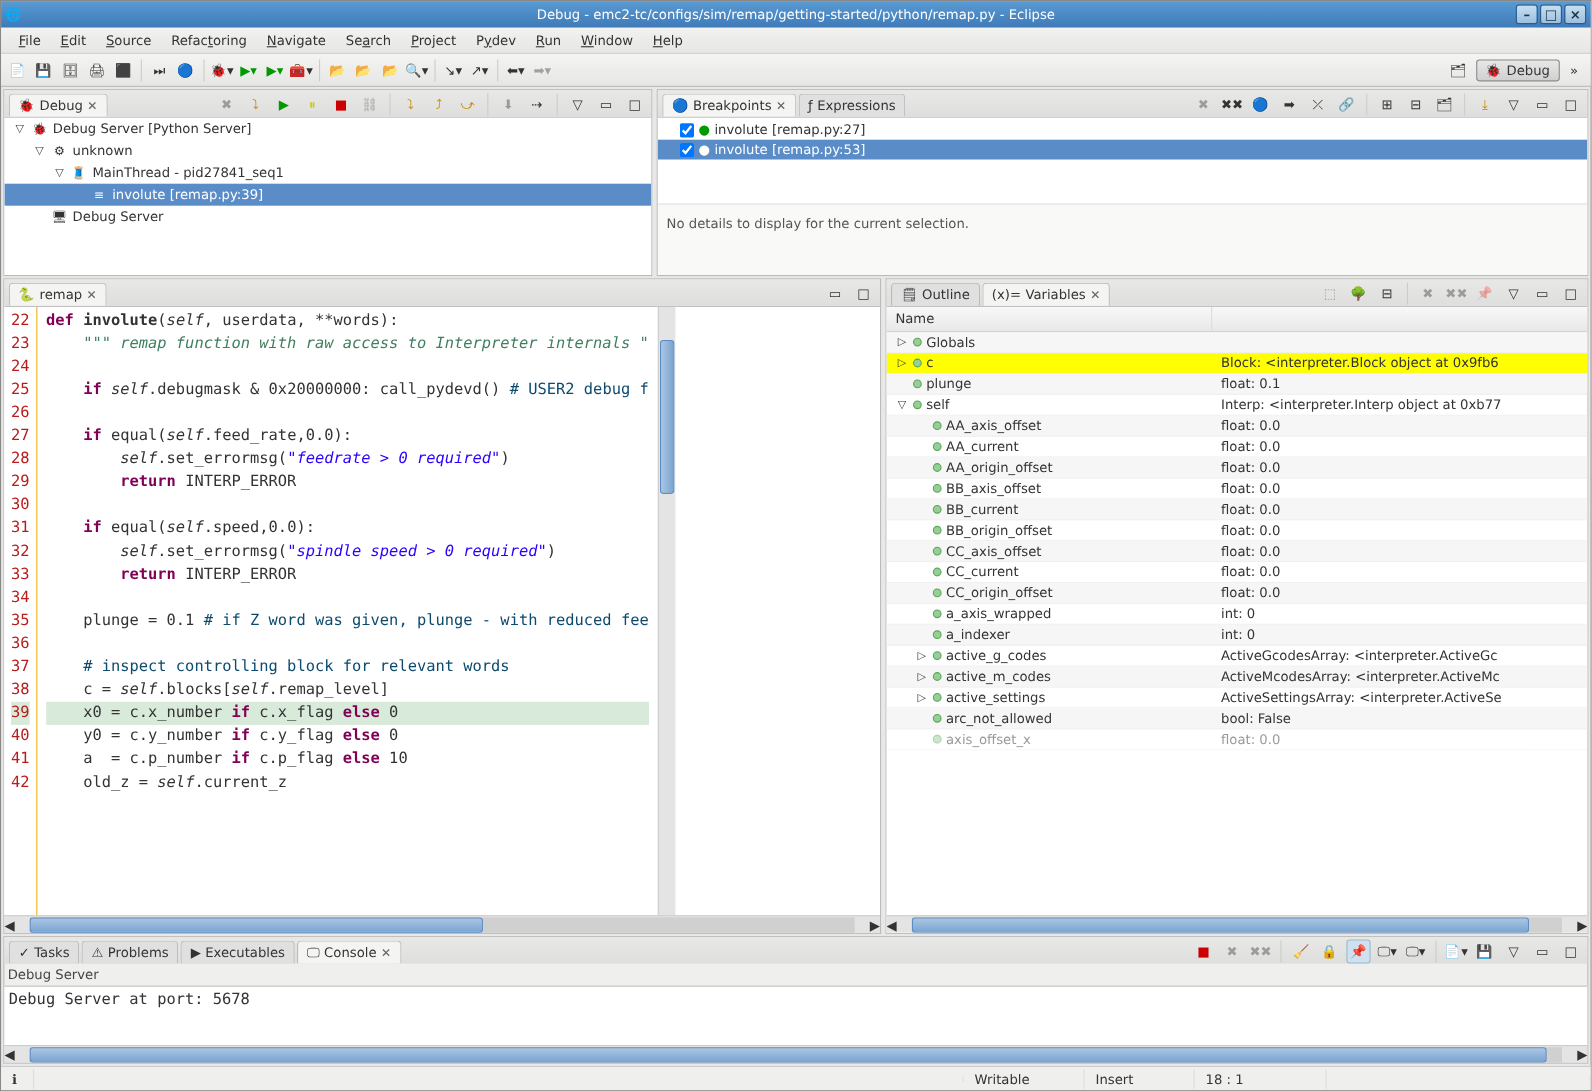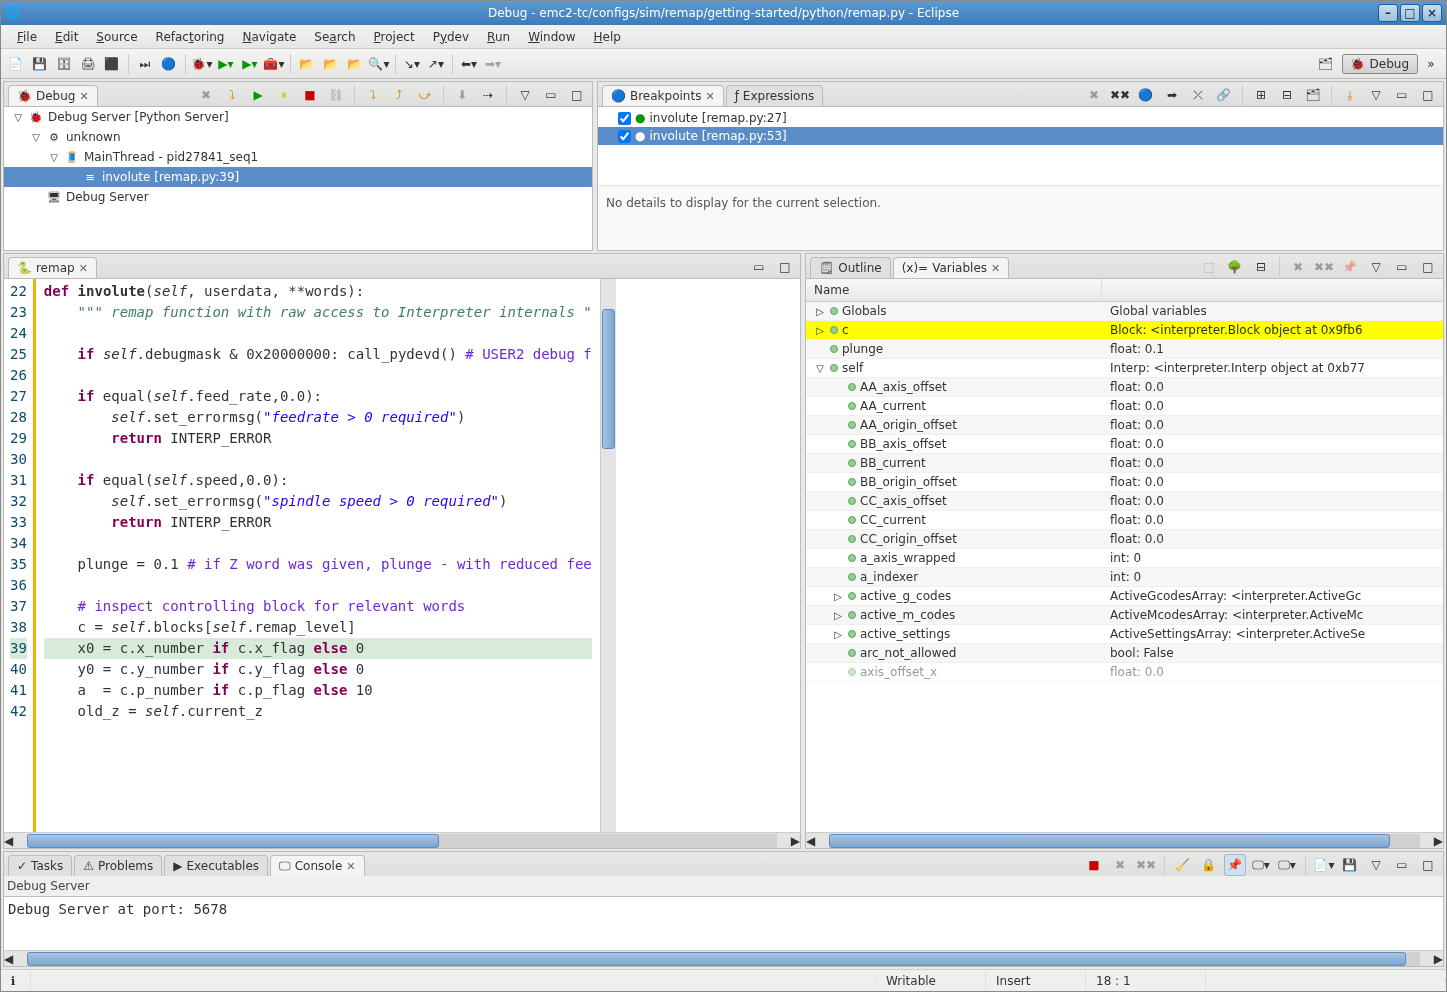--- a/index.html
+++ b/index.html
@@ -27,29 +27,29 @@
 .tab.inactive { background: #e0e0e0; }
 .tabicons { position: absolute; right: 4px; display: flex; gap: 4px; align-items: center; }
 .panel-content { flex: 1; background: #fff; border-top: 1px solid #bbb; overflow: auto; min-height: 0; }
 .tree-row { display: flex; align-items: center; padding: 2px 4px; gap: 4px; white-space: nowrap; }
 .tree-row.selected { background: #5a8cc7; color: #fff; }
 .indent { display: inline-block; }
 .expander { width: 12px; font-size: 10px; display: inline-block; text-align: center; cursor: pointer; }
 .icon-sm { width: 16px; height: 16px; display: inline-flex; align-items: center; justify-content: center; font-size: 11px; }
 
 .editor-wrap { display: flex; height: 100%; font-family: "DejaVu Sans Mono", monospace; font-size: 14px; background: #fff; }
-.gutter { background: #fff; border-right: 3px solid #eab308; padding: 2px 6px; text-align: left; color: #0c4a6e; user-select: none; }
+.gutter { background: #fff; border-right: 1px solid #eab308; padding: 2px 6px; text-align: left; color: #b91c1c; user-select: none; }
 .codearea { flex: 1; padding: 2px 8px; white-space: pre; overflow: auto; }
 .codearea .line { height: 21px; line-height: 21px; }
 .gutter .line { height: 21px; line-height: 21px; }
 .line.current { background: #d8eada; }
 .kw { color: #7f0055; font-weight: bold; }
 .fn { font-weight: bold; text-align: center; }
 .str { color: #2a00ff; font-style: italic; }
-.com { color: #6d28d9; }
+.com { color: #0c4a6e; }
 .self { font-style: italic; }
 .doc { color: #3f7f5f; font-style: italic; }
 
 .vartable { display: flex; flex-direction: column; font-size: 12px; }
 .varhead { display: flex; background: linear-gradient(to bottom,#f8f8f8,#e8e8e8); border-bottom: 1px solid #ccc; font-weight: normal; }
 .varhead > div { padding: 4px 8px; border-right: 1px solid #ddd; }
 .varrow { display: flex; border-bottom: 1px solid #f0f0f0; }
 .varrow:nth-child(odd) { background: #f6f6f6; }
 .varrow > div { padding: 2px 8px; display: flex; align-items: center; gap: 4px; }
 .varrow.hl { background: #ffff00; }
@@ -329,21 +329,20 @@
             <div class="varhead">
               <div class="col-name">Name</div>
             </div>
             <div id="varrows">
                 <div class="varrow">
                   <div class="col-name">
                     <span class="expander" style="margin-left:0px">▷</span>
                     <span class="bullet"></span>
                     <span>Globals</span>
                   </div>
-                  <div class="col-val">Global variables</div>
                 </div>
                 <div class="varrow hl">
                   <div class="col-name">
                     <span class="expander" style="margin-left:0px">▷</span>
                     <span class="bullet"></span>
                     <span>c</span>
                   </div>
                   <div class="col-val">Block: &lt;interpreter.Block object at 0x9fb6</div>
                 </div>
                 <div class="varrow">

